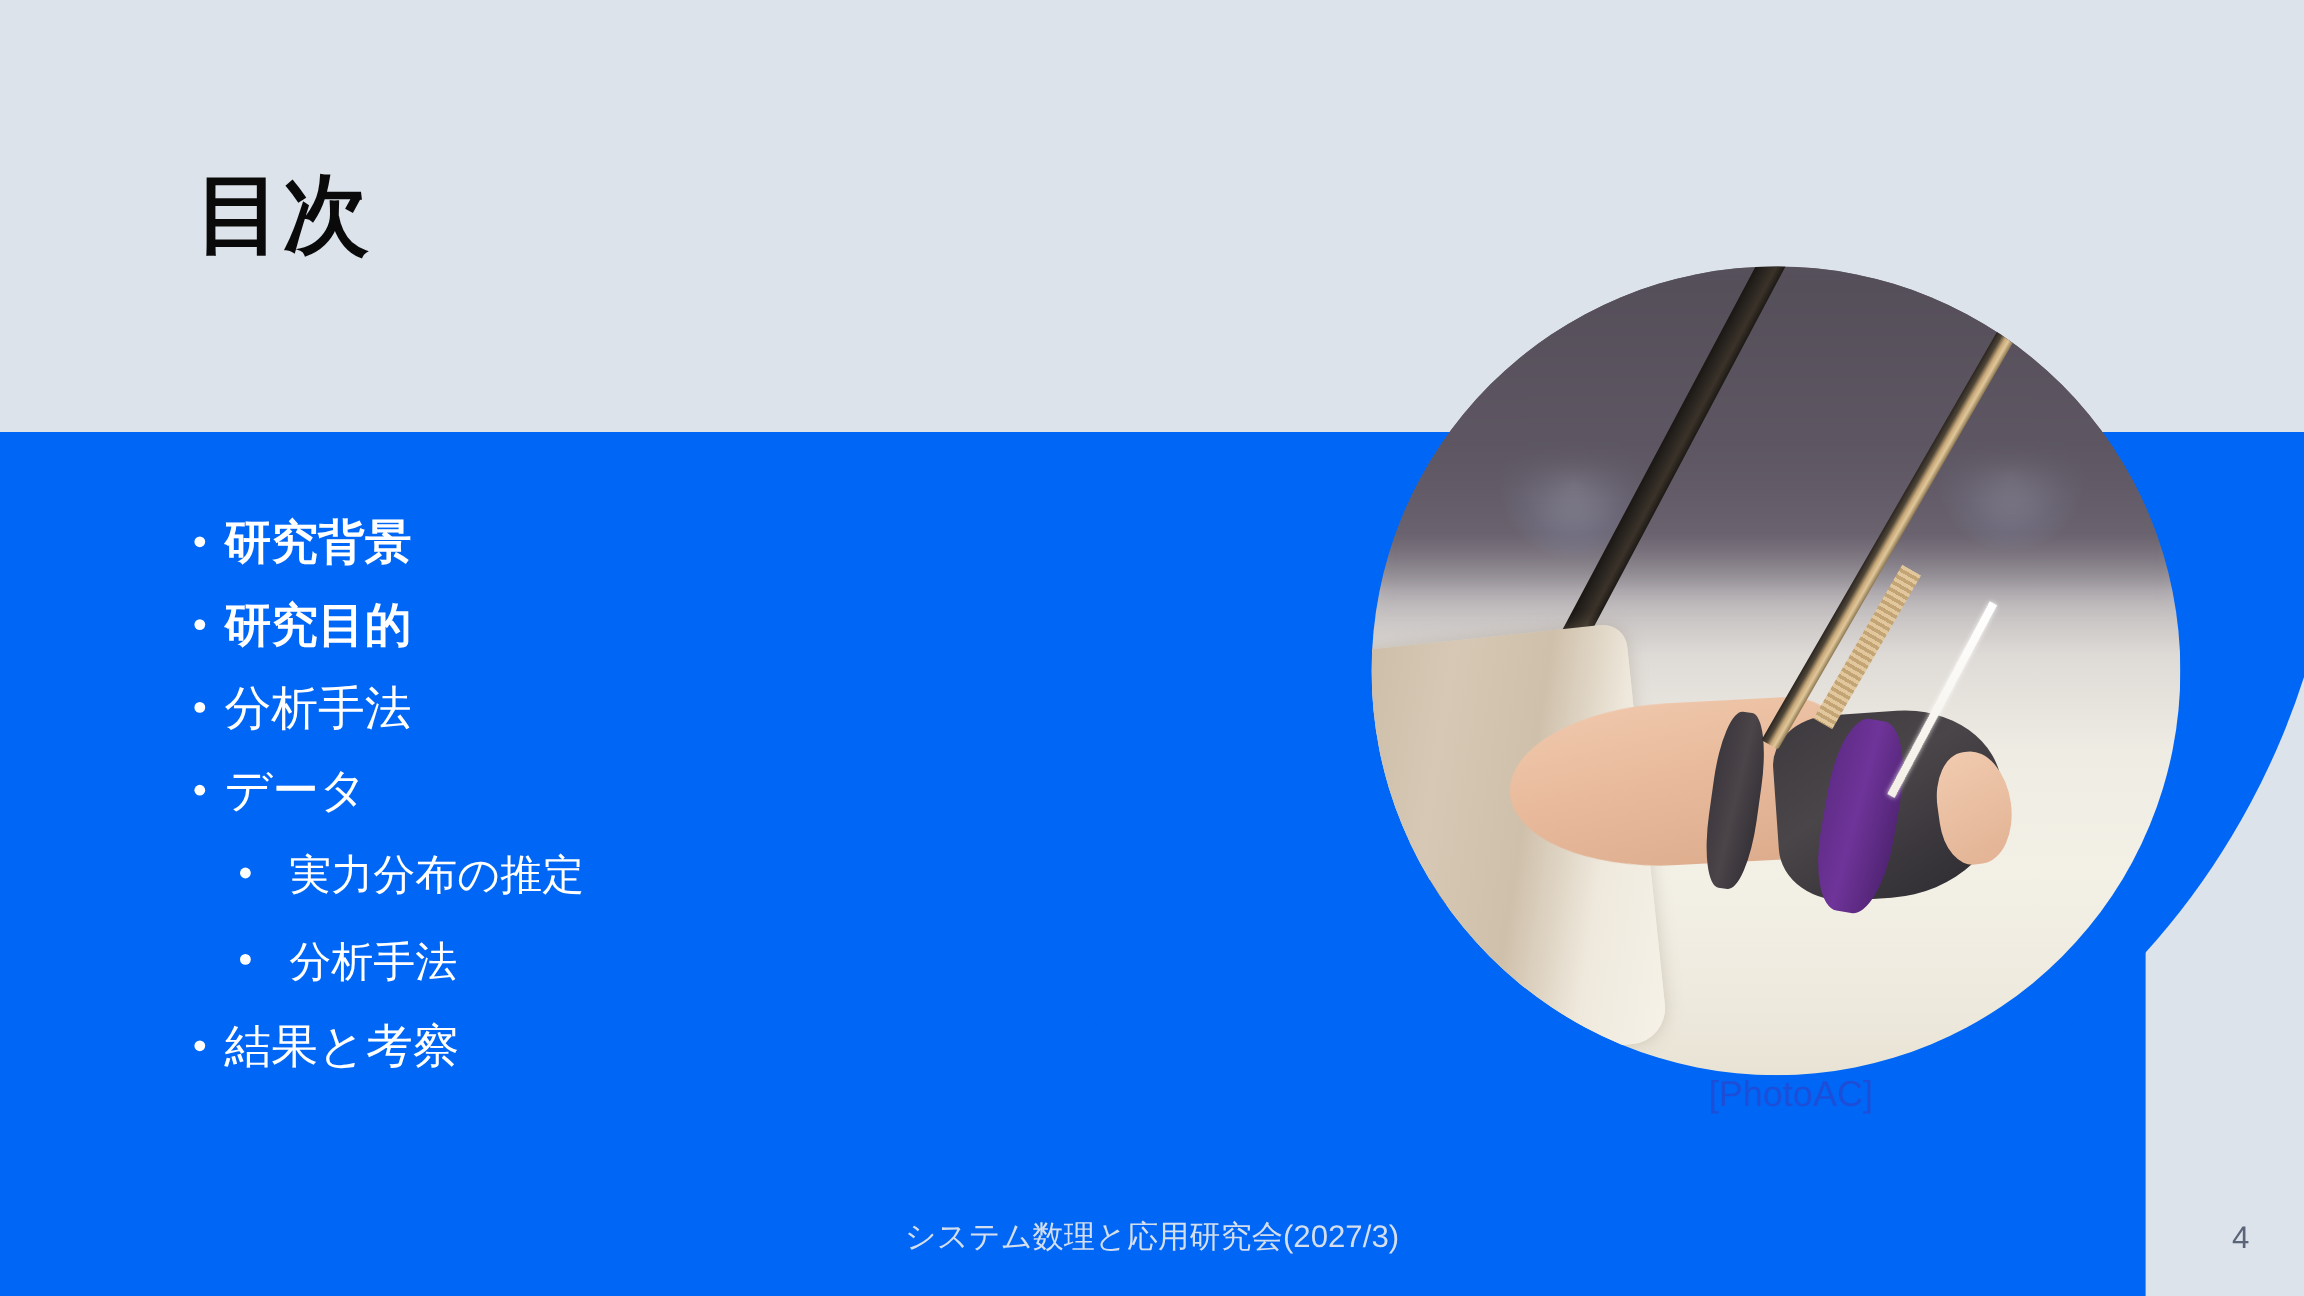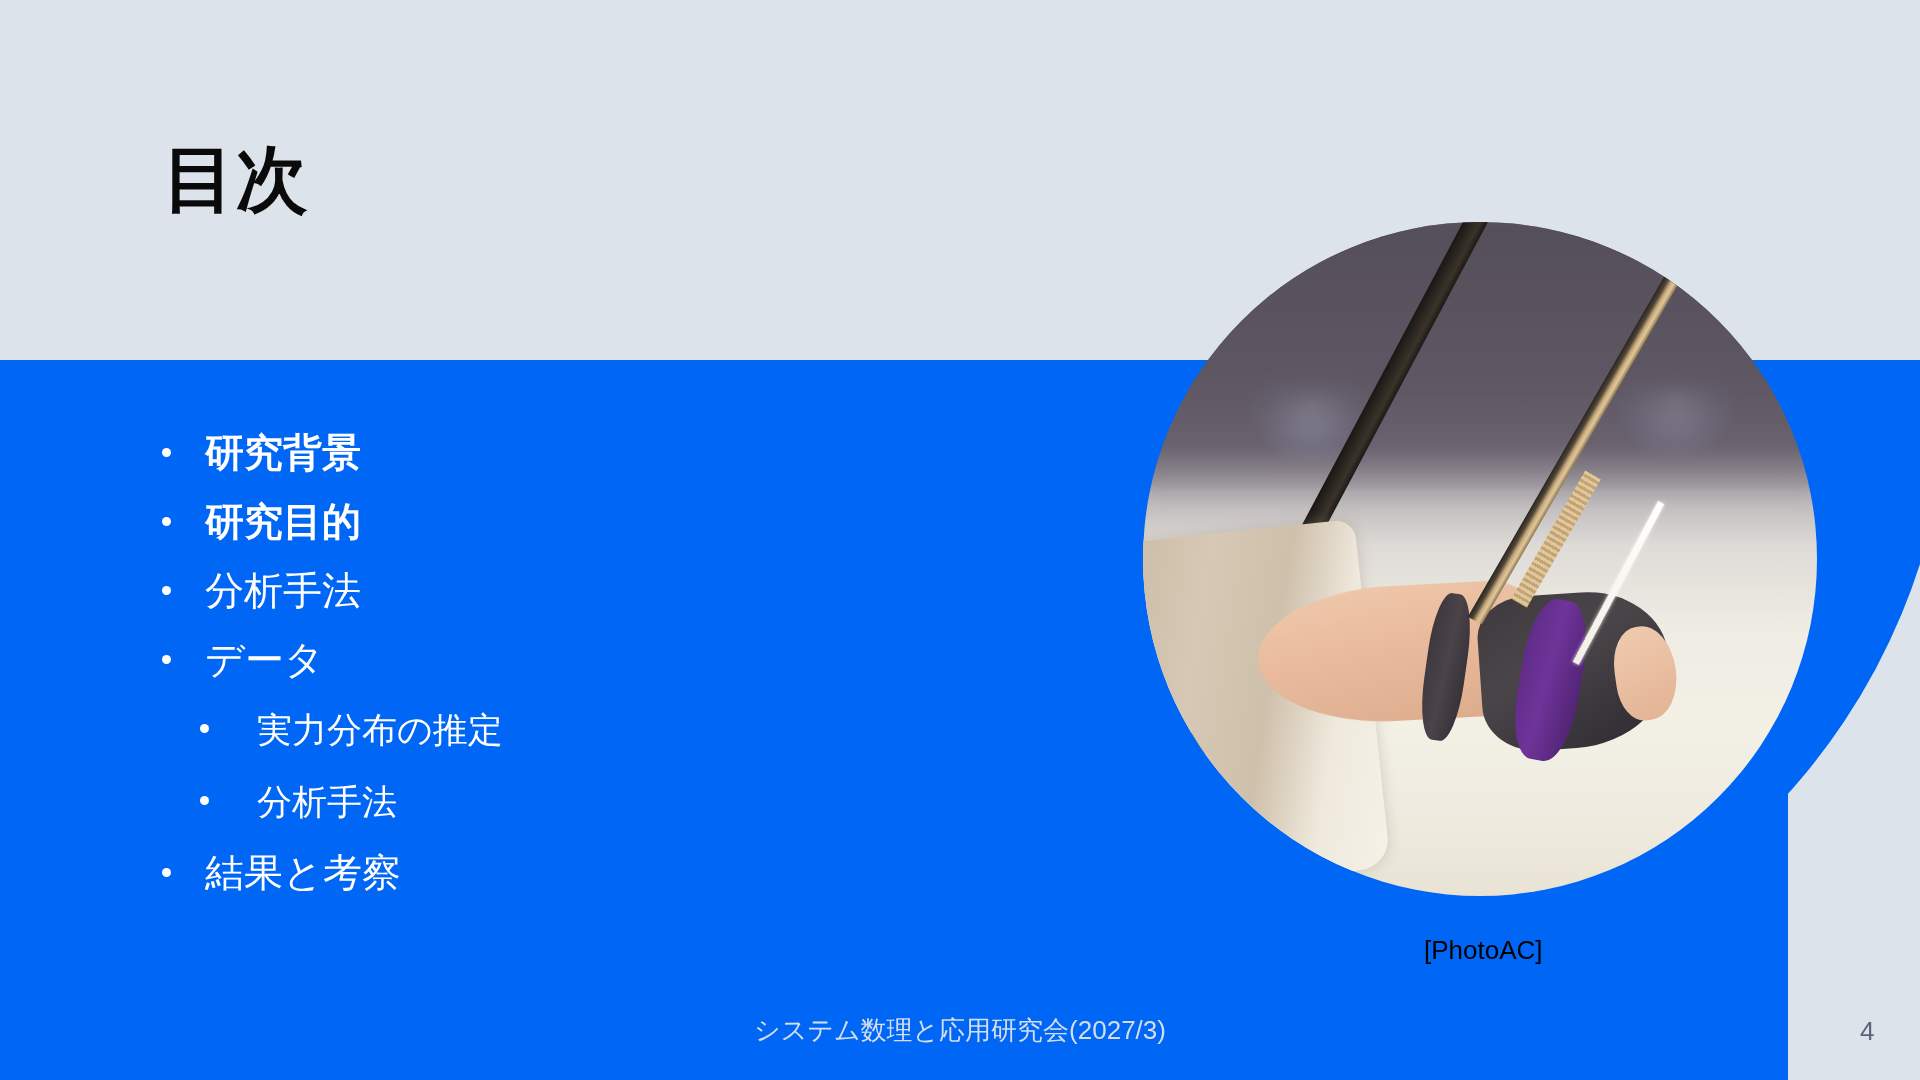--- a/index.html
+++ b/index.html
@@ -103,22 +103,22 @@
     top: -9px;
   }
   .toc-bullet::before {
     content: "";
     display: inline-block;
     width: 9px;
     height: 9px;
     border-radius: 50%;
     background: #ffffff;
   }
-  .level-1 .toc-label { margin-left: 34px; }
-  .level-2 .toc-label { margin-left: 48px; }
+  .level-1 .toc-label { margin-left: 16px; }
+  .level-2 .toc-label { margin-left: 32px; }
 
   
   #photo-wrap {
     position: absolute;
     left: 1143px;
     top: 222px;
     width: 674px;
     height: 674px;
     border-radius: 50%;
     overflow: hidden;
@@ -259,23 +259,23 @@
     height: 27%;
     background: linear-gradient(to bottom, #ffffff, #f3efe6);
     transform: rotate(28deg);
     box-shadow: 0 0 4px rgba(255,255,255,0.8);
   }
 
   
   #photo-caption {
     position: absolute;
     left: 1424px;
-    top: 935px;
-    font-size: 26px;
-    color: #000000;
+    top: 896px;
+    font-size: 30px;
+    color: #1d4ed8;
     white-space: nowrap;
   }
 
   
   #footer-text {
     position: absolute;
     left: 0;
     top: 1013px;
     width: 1920px;
     text-align: center;

